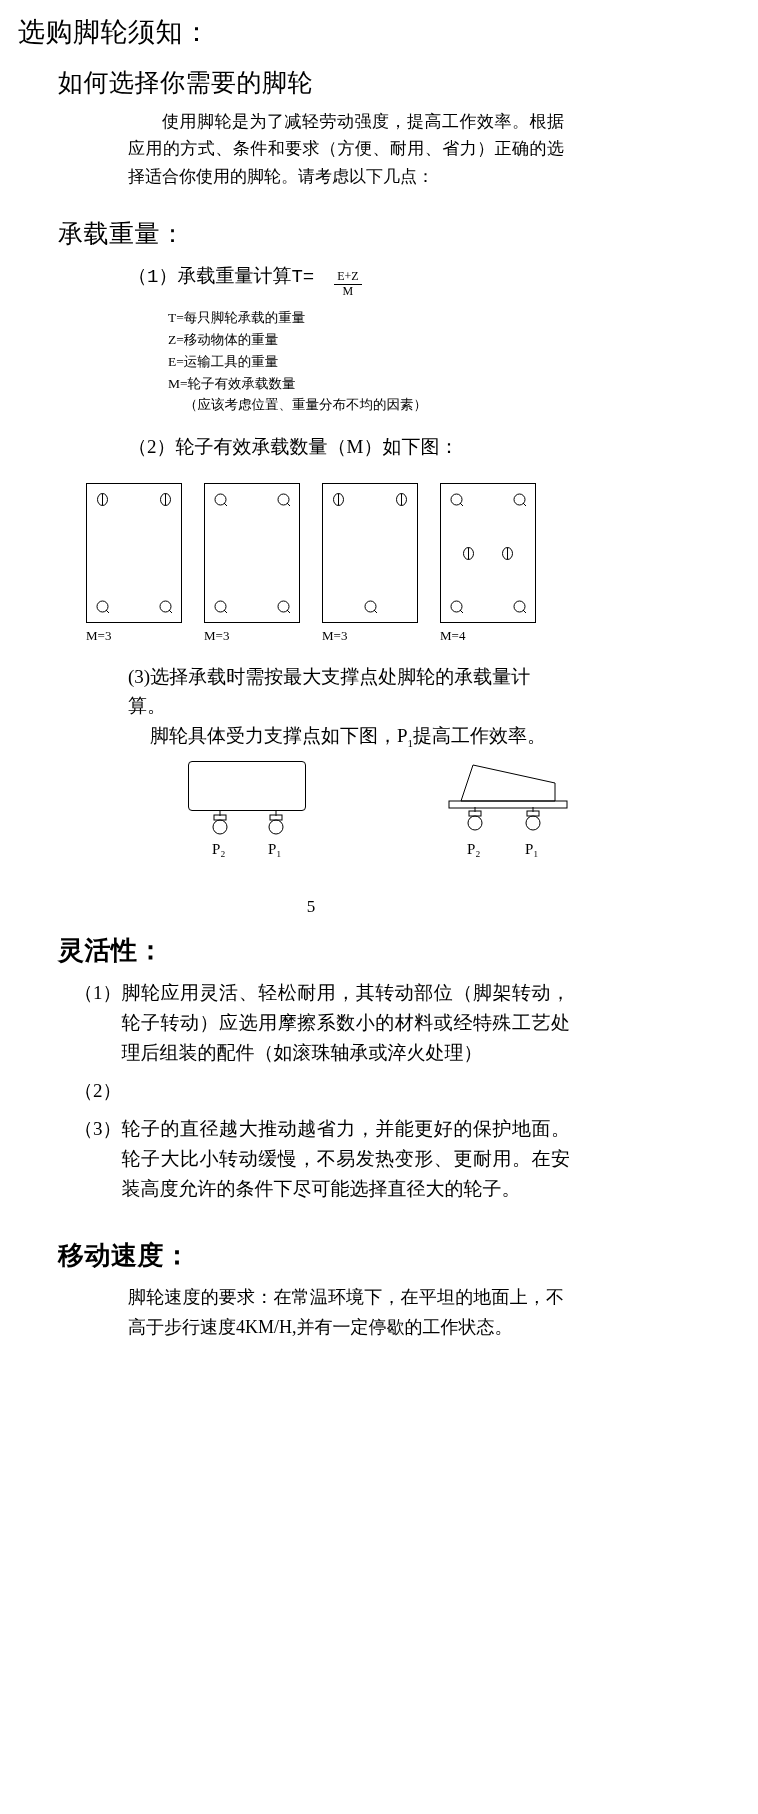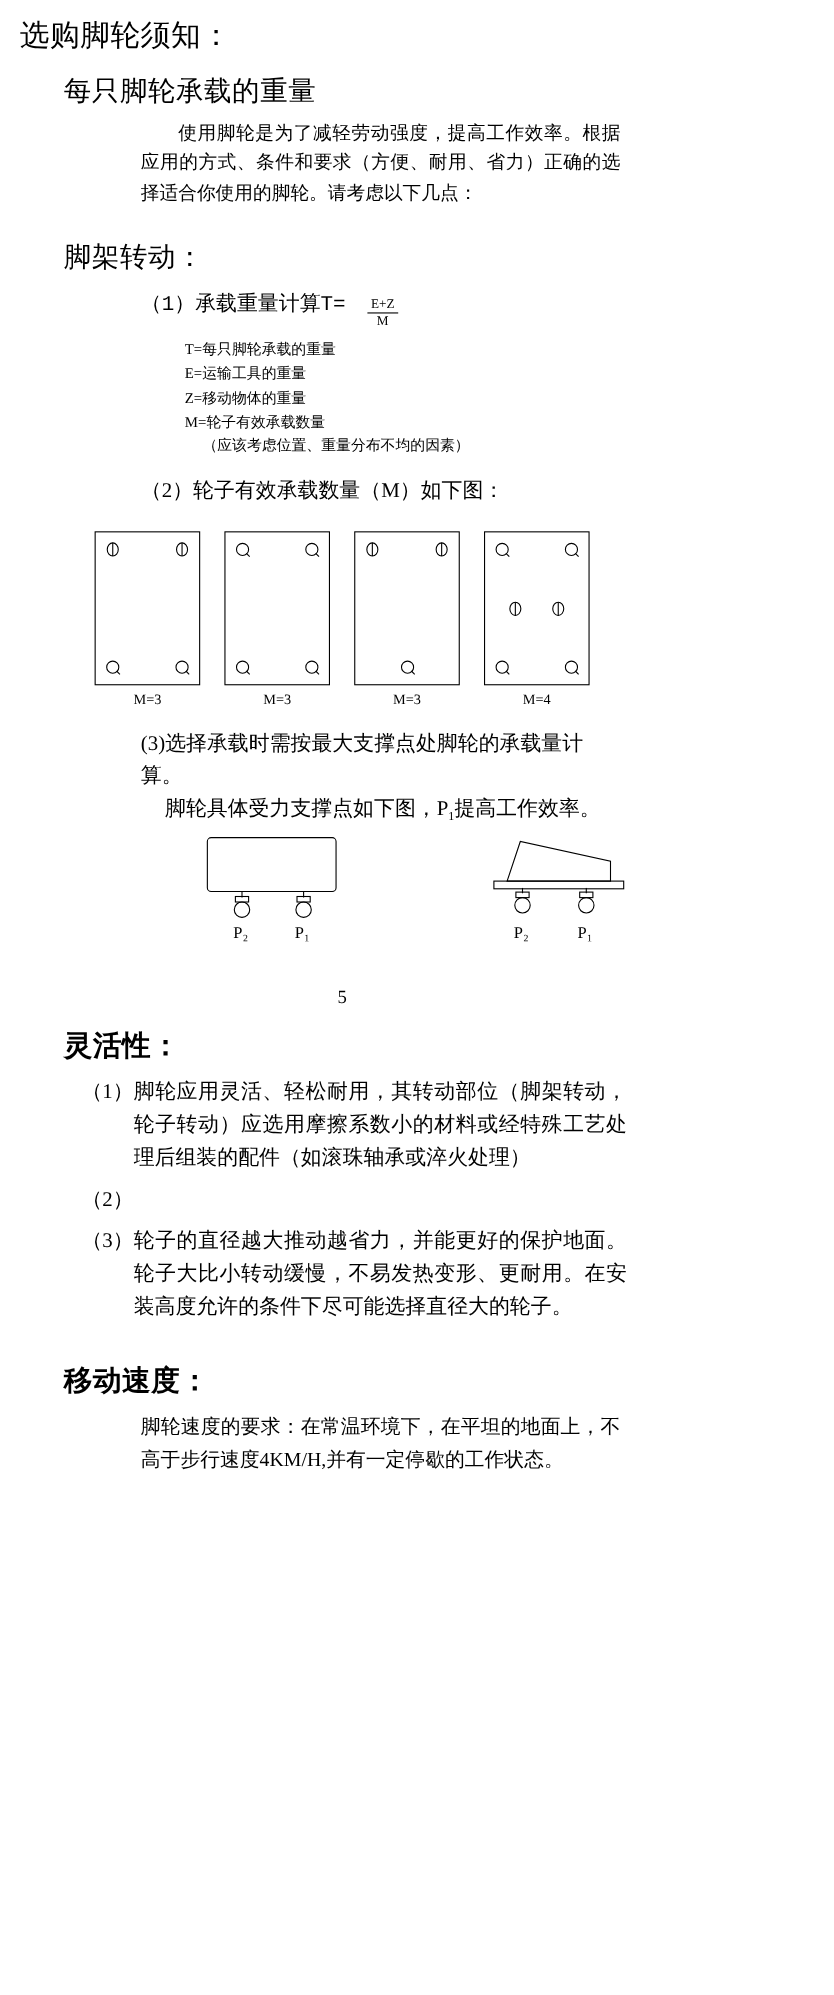--- a/index.html
+++ b/index.html
@@ -96,21 +96,21 @@
     margin-top: 16px;
   }
   
   .plates {
     display: flex;
     justify-content: center;
     gap: 22px;
     margin: 20px 0 4px 0;
   }
   .plate-wrap {
-    text-align: center;
+    text-align: left;
   }
   .plate {
     width: 96px;
     height: 140px;
     border: 1px solid #000;
     position: relative;
     box-sizing: border-box;
   }
   .plate-label {
     font-size: 13px;
@@ -210,39 +210,39 @@
     text-align: justify;
   }
 </style>
 </head>
 <body>
 
 <div class="page">
 
   <h1 class="doc-title">选购脚轮须知：</h1>
 
-  <h2 class="h2">每只脚轮承载的重量</h2>
+  <h2 class="h2">如何选择你需要的脚轮</h2>
 
   <p class="intro">使用脚轮是为了减轻劳动强度，提高工作效率。根据应用的方式、条件和要求（方便、耐用、省力）正确的选择适合你使用的脚轮。请考虑以下几点：</p>
 
-  <h2 class="section-head">脚架转动：</h2>
+  <h2 class="section-head">承载重量：</h2>
 
   <div class="list-block">
     <div class="item-row">
       <span class="item-num">（1）承载重量计算T=</span>
       <span class="frac">
         <span class="num">E+Z</span>
         <span class="den">M</span>
       </span>
     </div>
 
     <div class="defs">
       <div>T=每只脚轮承载的重量</div>
+      <div>Z=移动物体的重量</div>
       <div>E=运输工具的重量</div>
-      <div>Z=移动物体的重量</div>
       <div>M=轮子有效承载数量</div>
       <div class="note">（应该考虑位置、重量分布不均的因素）</div>
     </div>
 
     <div class="sub-item">（2）轮子有效承载数量（M）如下图：</div>
   </div>
 
   <div class="plates">
 
     <div class="plate-wrap">

